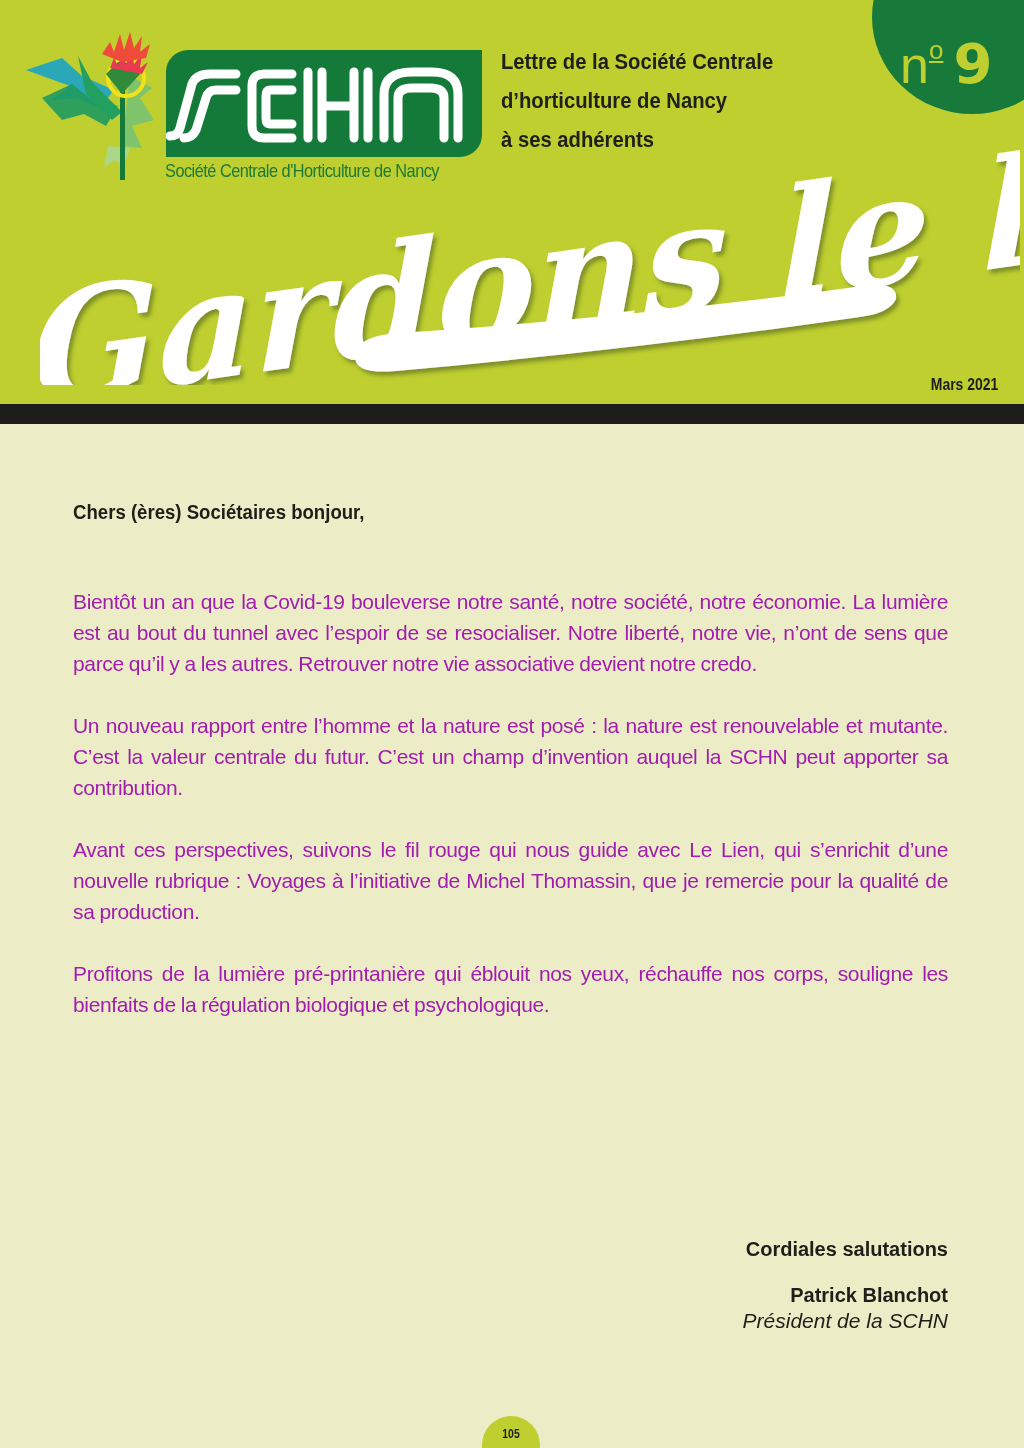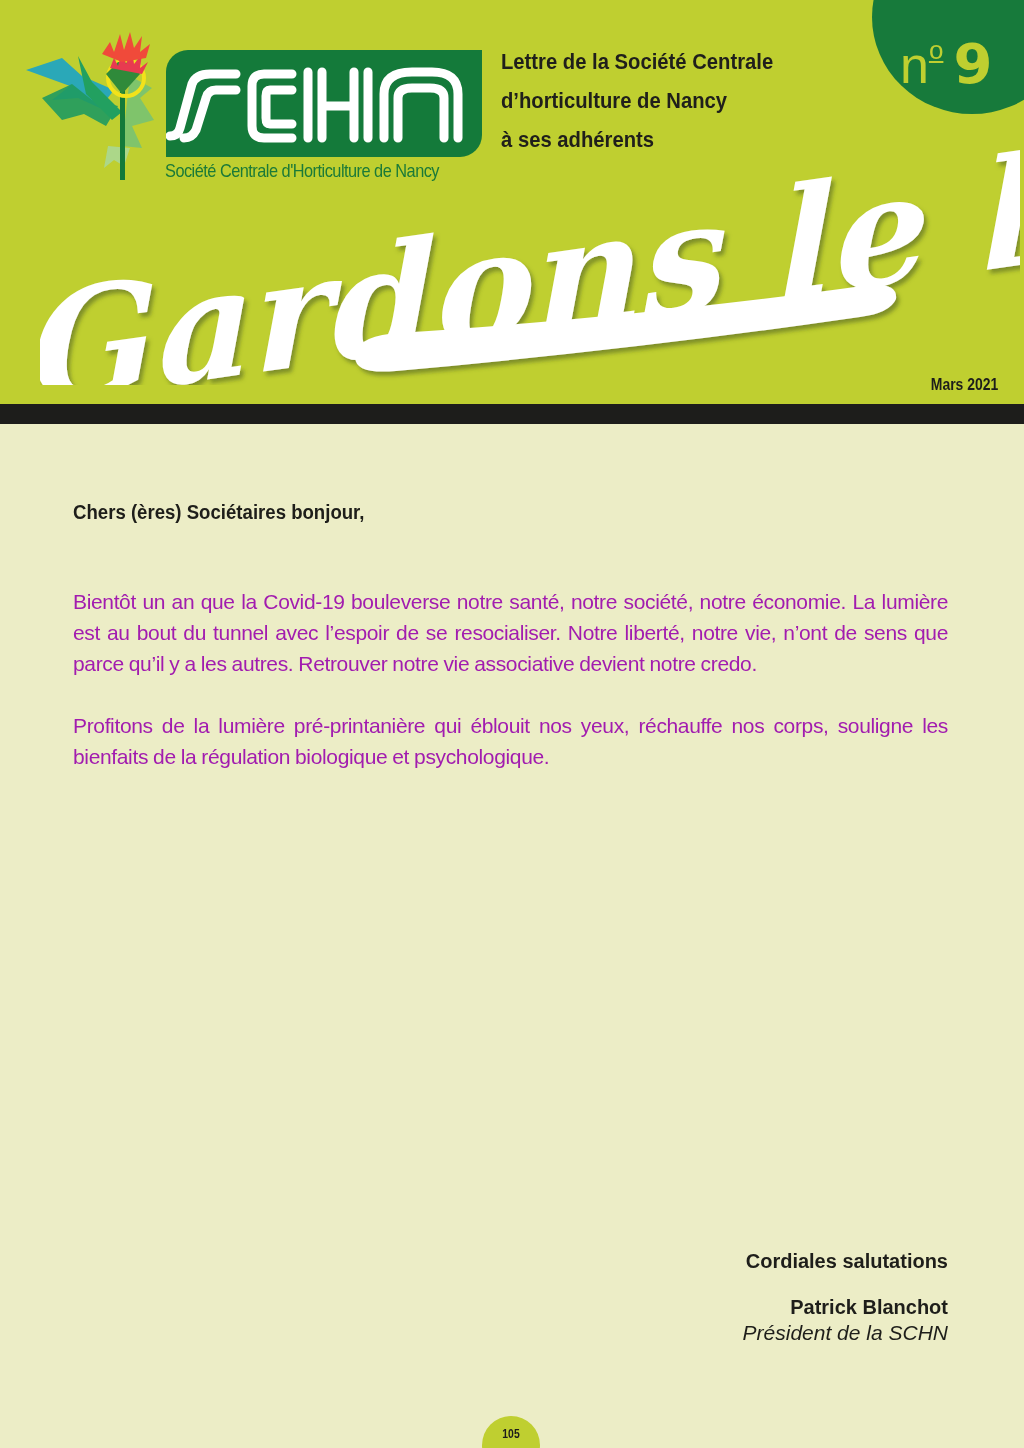--- a/index.html
+++ b/index.html
@@ -26,21 +26,21 @@
 
   .script-title { position: absolute; left: 40px; top: 135px; width: 980px; height: 250px; }
 
   .date { position: absolute; right: 26px; top: 375px; font-size: 17px; font-weight: bold; color: #1d1d1b; transform: scaleX(0.82); transform-origin: right top; white-space: nowrap; }
 
   .letter { position: absolute; left: 73px; top: 470px; width: 875px; margin-top: 27px; }
   .greeting { font-size: 20px; font-weight: bold; line-height: 30px; transform: scaleX(0.93); transform-origin: left top; white-space: nowrap; }
   .body-text { position: absolute; left: 73px; top: 586px; width: 875px; }
   .para { font-size: 21px; line-height: 31px; text-align: justify; margin-bottom: 31px; color: #a21caf; letter-spacing: -0.35px; word-spacing: -0.5px; }
 
-  .closing { position: absolute; right: 76px; top: 1234px; text-align: right; margin-top: 12px; }
+  .closing { position: absolute; right: 76px; top: 1234px; text-align: right; }
   .closing .sal { font-size: 20px; font-weight: bold; line-height: 30px; }
   .closing .name { font-size: 20px; font-weight: bold; line-height: 26px; margin-top: 18px; }
   .closing .role { font-size: 21px; font-style: italic; line-height: 26px; }
 
   .page-num-circle { position: absolute; left: 482px; top: 1416px; width: 58px; height: 58px; border-radius: 50%; background: #bfcf30; }
   .page-num { position: absolute; left: 482px; top: 1426px; width: 58px; text-align: center; font-size: 13px; font-weight: bold; color: #1d1d1b; transform: scaleX(0.8); }
 </style>
 </head>
 <body>
 
@@ -98,20 +98,22 @@
   <div class="date">Mars 2021</div>
 </div>
 <div class="blackbar"></div>
 
 <div class="letter">
   <div class="greeting">Chers (ères) Sociétaires bonjour,</div>
 </div>
 
 <div class="body-text">
   <p class="para">Bientôt un an que la Covid-19 bouleverse notre santé, notre société, notre économie. La lumière est au bout du tunnel avec l’espoir de se resocialiser. Notre liberté, notre vie, n’ont de sens que parce qu’il y a les autres. Retrouver notre vie associative devient notre credo.</p>
+  <p class="para">Un nouveau rapport entre l’homme et la nature est posé : la nature est renouvelable et mutante. C’est la valeur centrale du futur. C’est un champ d’invention auquel la SCHN peut apporter sa contribution.</p>
+  <p class="para">Avant ces perspectives, suivons le fil rouge qui nous guide avec Le Lien, qui s’enrichit d’une nouvelle rubrique : Voyages à l’initiative de Michel Thomassin, que je remercie pour la qualité  de sa production.</p>
   <p class="para">Profitons de la lumière pré-printanière qui éblouit nos yeux, réchauffe nos corps, souligne les bienfaits de la régulation biologique et psychologique.</p>
 </div>
 
 <div class="closing">
   <div class="sal">Cordiales salutations</div>
   <div class="name">Patrick Blanchot</div>
   <div class="role">Président de la SCHN</div>
 </div>
 
 <div class="page-num-circle"></div>

